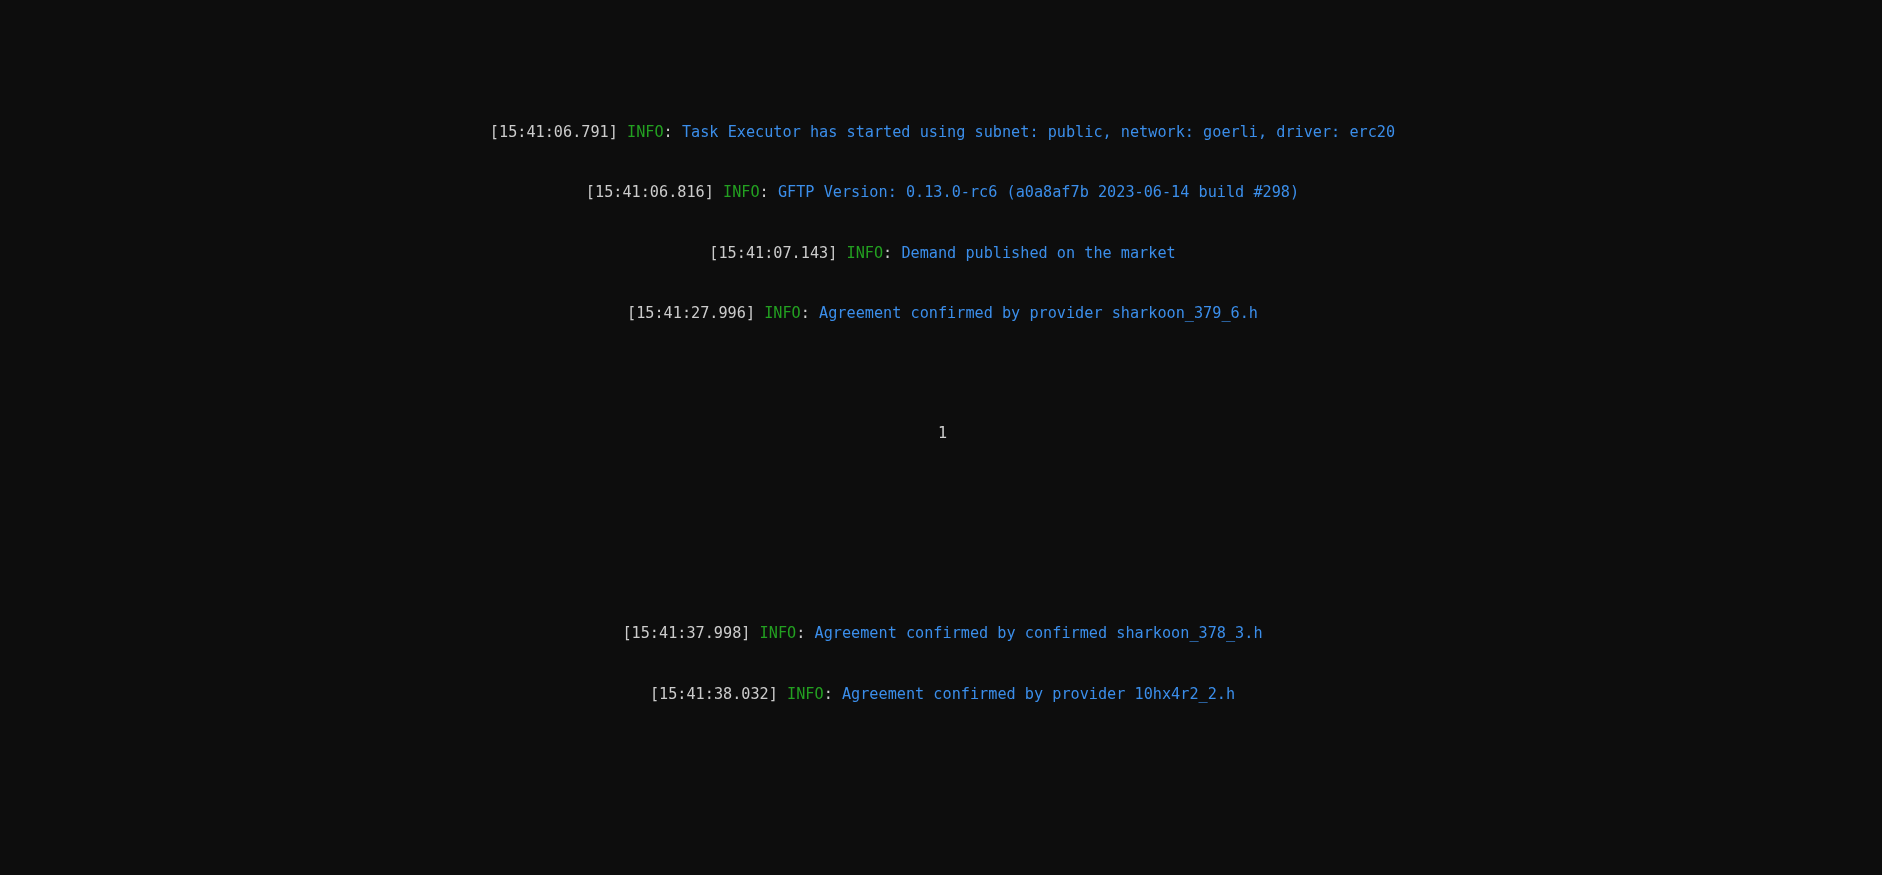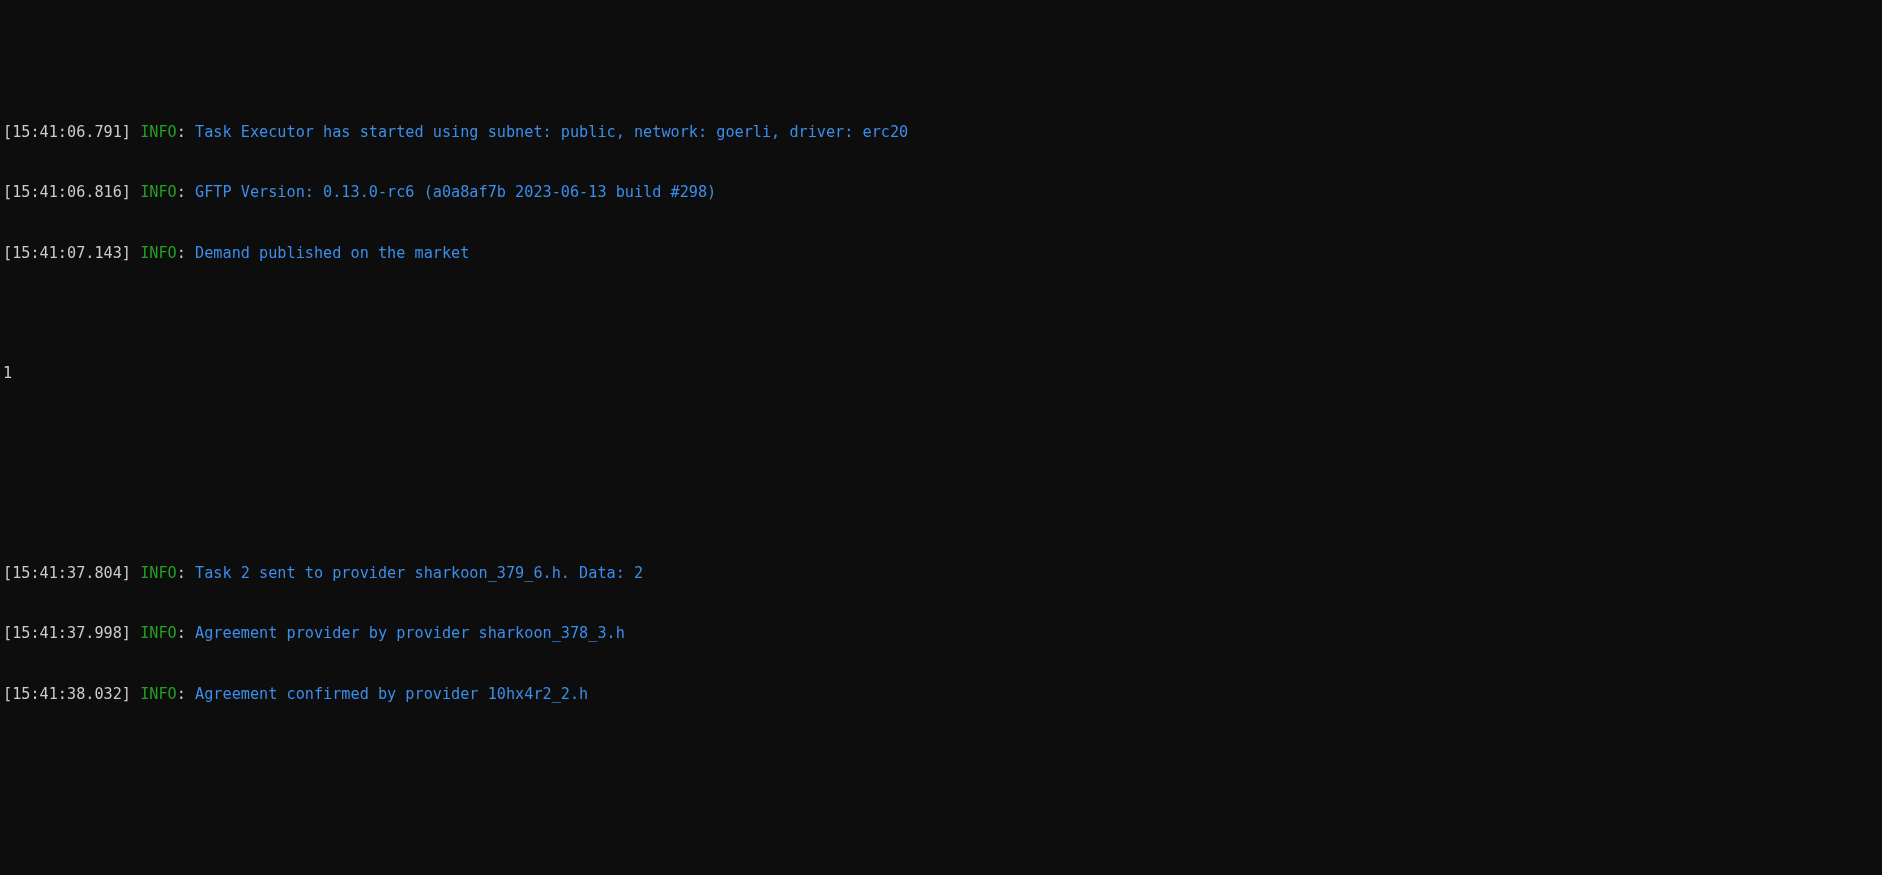--- a/index.html
+++ b/index.html
@@ -23,49 +23,50 @@
     box-sizing: border-box;
     font-size: 15.2px;
     line-height: 20.05px;
     letter-spacing: 0px;
     white-space: pre;
   }
 
   .line {
     height: 20.05px;
     white-space: pre;
+    text-align: center;
   }
   .line.blank { height: 20.05px; }
 
   
   .ts      { color: #cccccc; }
   .lvl     { color: #23a021; }
   .colon   { color: #cccccc; }
   .msg     { color: #3b8eea; }
   .stdout  { color: #cfcfcf; }
 </style>
 </head>
 <body>
 
 <div id="terminal">
 
   
   <div>
     <div class="line"><span class="ts">[15:41:06.791]</span> <span class="lvl">INFO</span><span class="colon">:</span> <span class="msg">Task Executor has started using subnet: public, network: goerli, driver: erc20</span></div>
-    <div class="line"><span class="ts">[15:41:06.816]</span> <span class="lvl">INFO</span><span class="colon">:</span> <span class="msg">GFTP Version: 0.13.0-rc6 (a0a8af7b 2023-06-13 build #298)</span></div>
+    <div class="line"><span class="ts">[15:41:06.816]</span> <span class="lvl">INFO</span><span class="colon">:</span> <span class="msg">GFTP Version: 0.13.0-rc6 (a0a8af7b 2023-06-14 build #298)</span></div>
     <div class="line"><span class="ts">[15:41:07.143]</span> <span class="lvl">INFO</span><span class="colon">:</span> <span class="msg">Demand published on the market</span></div>
+    <div class="line"><span class="ts">[15:41:27.996]</span> <span class="lvl">INFO</span><span class="colon">:</span> <span class="msg">Agreement confirmed by provider sharkoon_379_6.h</span></div>
   </div>
 
   <div class="line stdout">1</div>
   <div class="line blank"> </div>
 
   
   <div>
-    <div class="line"><span class="ts">[15:41:37.804]</span> <span class="lvl">INFO</span><span class="colon">:</span> <span class="msg">Task 2 sent to provider sharkoon_379_6.h. Data: 2</span></div>
-    <div class="line"><span class="ts">[15:41:37.998]</span> <span class="lvl">INFO</span><span class="colon">:</span> <span class="msg">Agreement provider by provider sharkoon_378_3.h</span></div>
+    <div class="line"><span class="ts">[15:41:37.998]</span> <span class="lvl">INFO</span><span class="colon">:</span> <span class="msg">Agreement confirmed by confirmed sharkoon_378_3.h</span></div>
     <div class="line"><span class="ts">[15:41:38.032]</span> <span class="lvl">INFO</span><span class="colon">:</span> <span class="msg">Agreement confirmed by provider 10hx4r2_2.h</span></div>
     
     
   </div>
 
   
   
 
   
   

